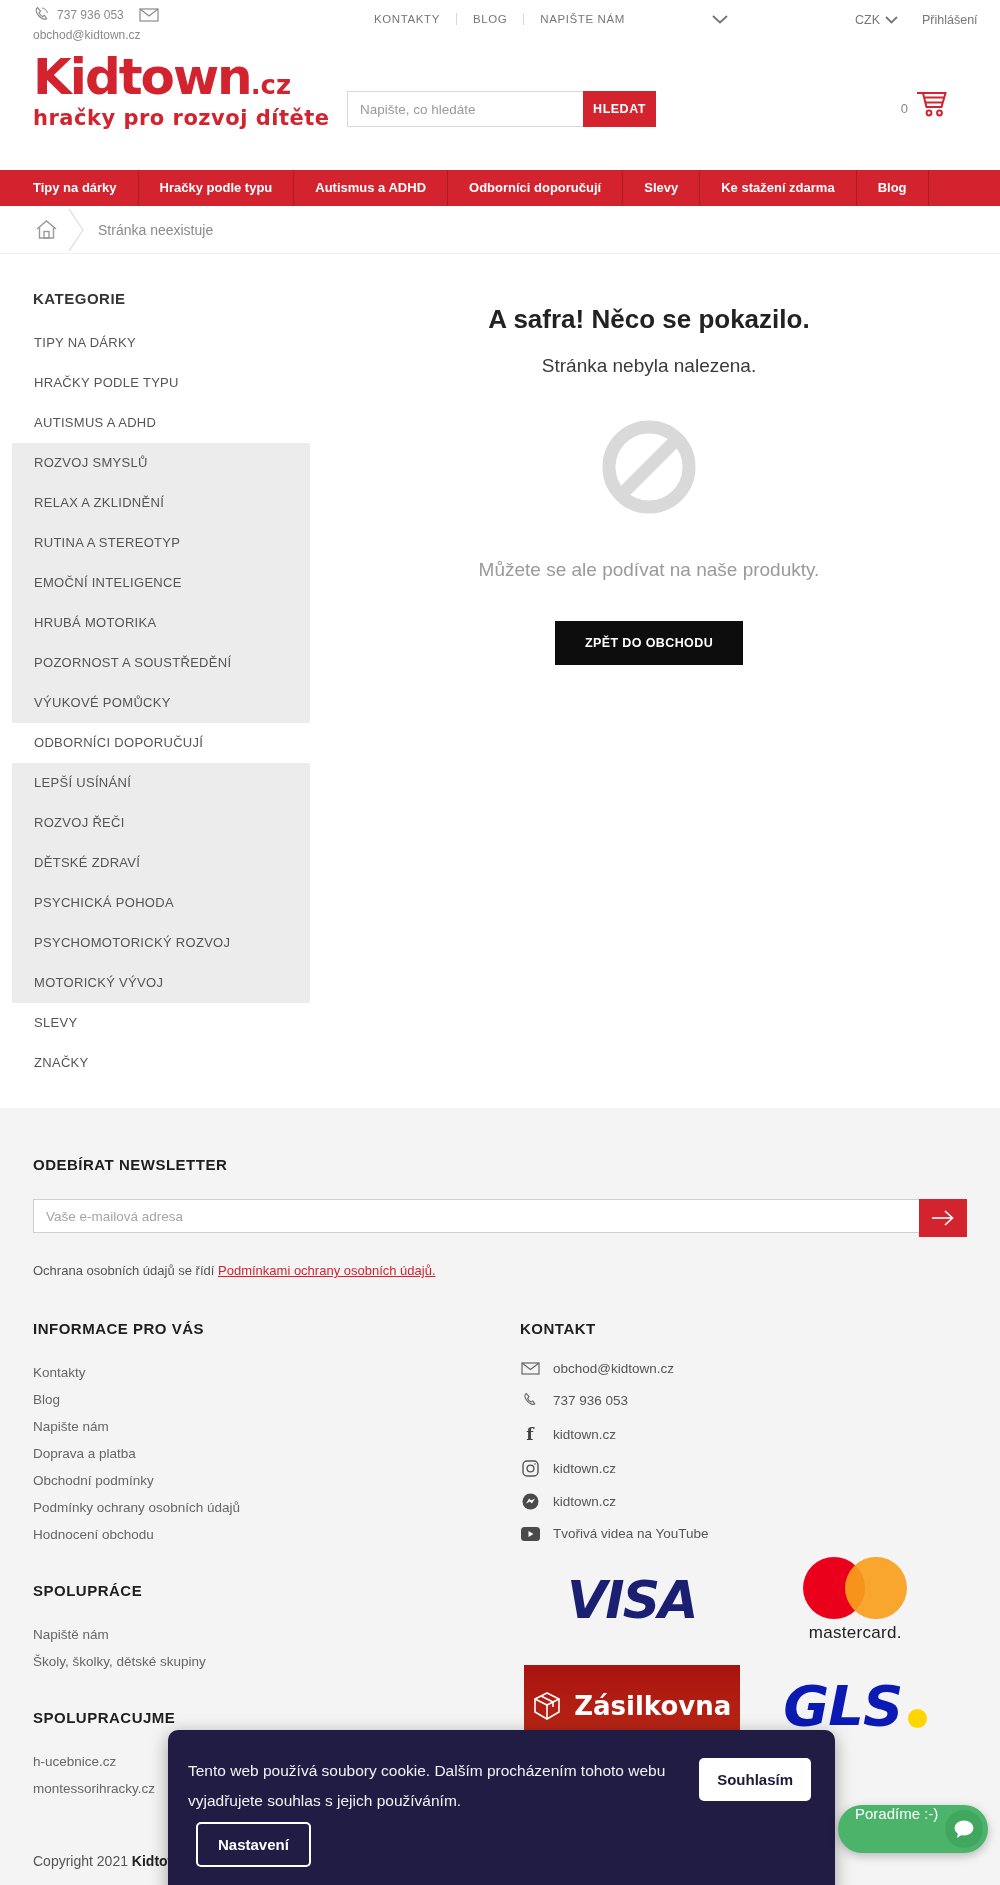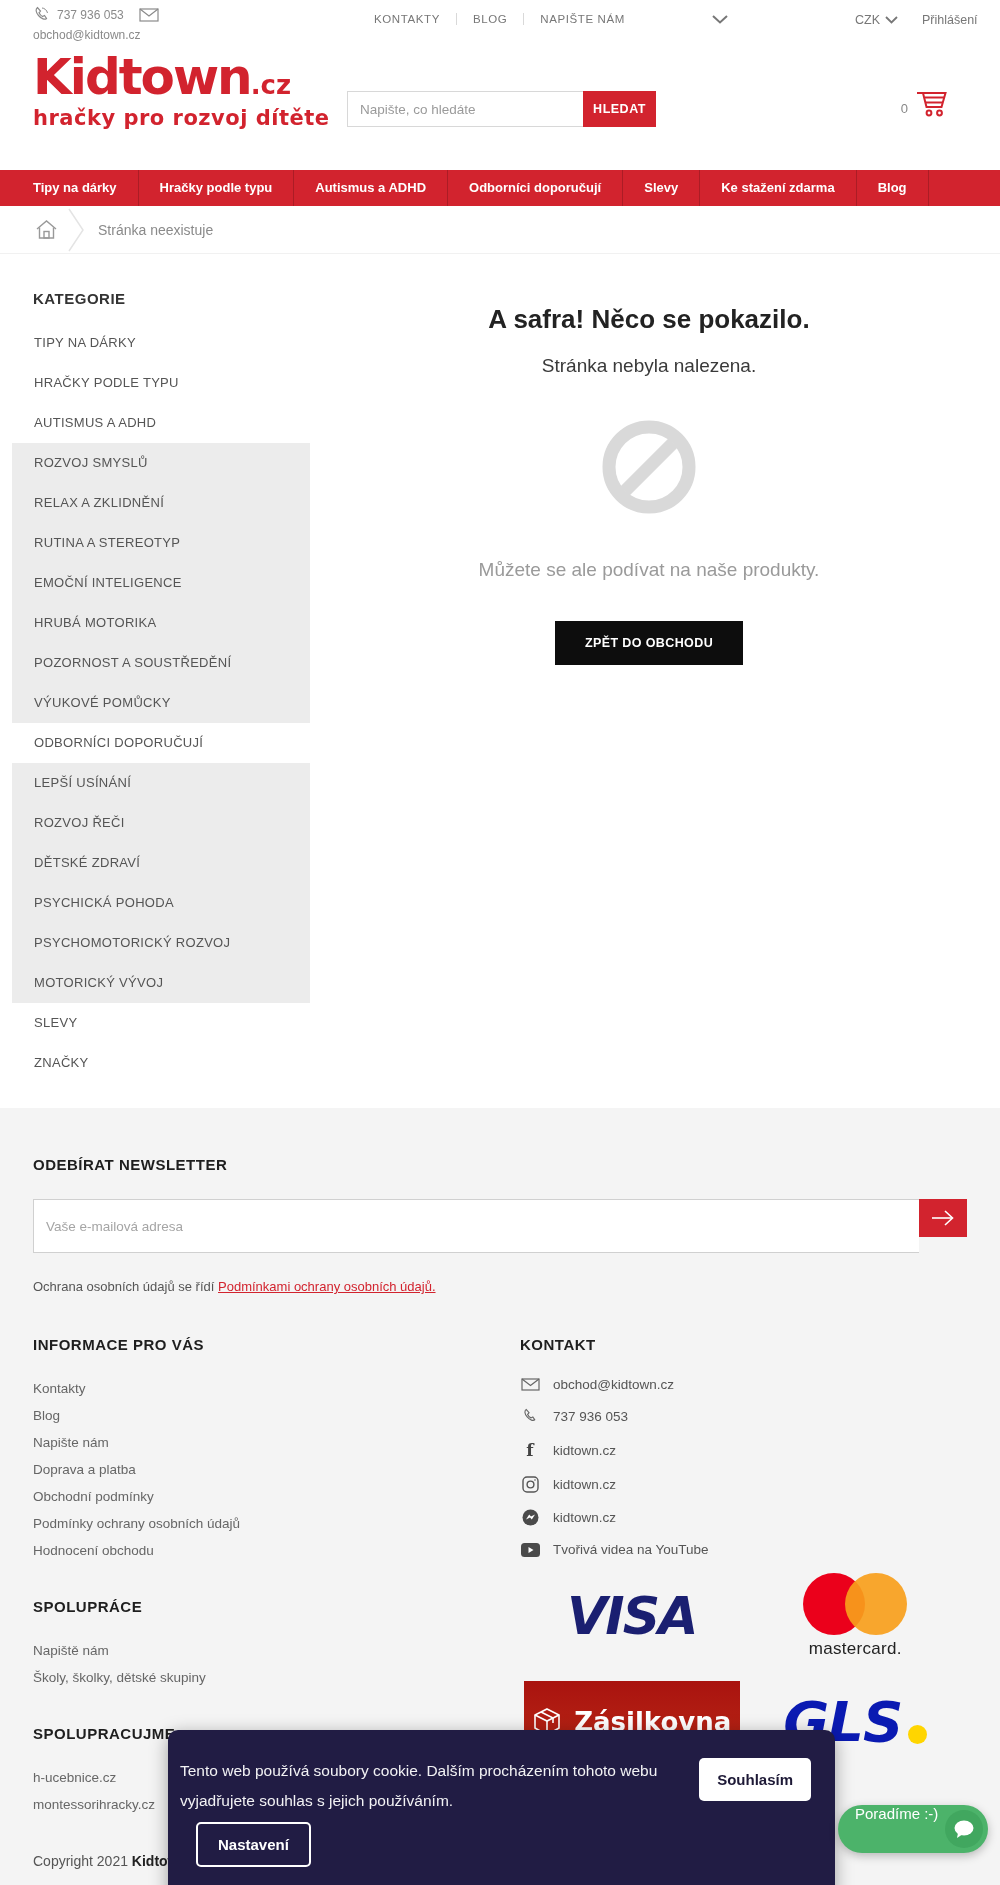--- a/index.html
+++ b/index.html
@@ -54,21 +54,21 @@
   .err-title { color:#222; font-size:26px; font-weight:700; }
   .err-sub { color:#3a3a3a; font-size:19px; margin-top:20px; }
   .ban-wrap { margin-top:42px; }
   .err-hint { color:#9a9a9a; font-size:19px; margin-top:44px; }
   .back-btn { margin-top:40px; background:#0d0d0d; color:#fff; border:none; font-size:12.5px; font-weight:700; letter-spacing:.4px; padding:15px 30px; cursor:pointer; font-family:"Liberation Sans",sans-serif; }
 
   
   .footer { position:absolute; left:0; top:1108px; width:1000px; height:777px; background:#f4f4f4; padding:48px 33px 0 33px; }
   .f-title { color:#1e1e1e; font-size:15px; font-weight:700; letter-spacing:.5px; }
   .nl-row { display:flex; margin-top:26px; }
-  .nl-row input { flex:1; height:54px; border:1px solid #d0d0d0; border-right:none; background:#fff; padding:0 12px; font-size:13.5px; color:#333; outline:none; font-family:"Liberation Sans",sans-serif; }
+  .nl-row input { flex:1; height:34px; border:1px solid #d0d0d0; border-right:none; background:#fff; padding:0 12px; font-size:13.5px; color:#333; outline:none; font-family:"Liberation Sans",sans-serif; }
   .nl-row input::placeholder { color:#a5a5a5; }
   .nl-btn { width:48px; height:38px; background:#d2232e; border:none; cursor:pointer; display:flex; align-items:center; justify-content:center; }
   .privacy { margin-top:26px; font-size:13px; color:#555; }
   .privacy a { color:#d2232e; text-decoration:underline; cursor:pointer; }
   .f-cols { display:grid; grid-template-columns:487px 1fr; margin-top:42px; }
   .f-links { list-style:none; margin-top:22px; }
   .f-links li { color:#666; font-size:13.5px; line-height:27px; cursor:pointer; }
   .c-list { margin-top:24px; }
   .c-row { display:flex; align-items:center; gap:13px; margin-bottom:16px; color:#555; font-size:13.5px; cursor:pointer; }
   .c-ic { width:20px; display:flex; justify-content:center; }
@@ -84,21 +84,21 @@
   .zas { width:216px; height:82px; background:linear-gradient(180deg,#a9130f,#bb2a16); display:flex; align-items:center; justify-content:center; gap:12px; }
   .zas span { color:#fff; font-size:26px; font-weight:700; font-family:"DejaVu Sans",sans-serif; }
   .gls { display:flex; align-items:flex-end; }
   .gls span { color:#0a1ab2; font-size:56px; font-weight:700; font-style:italic; font-family:"DejaVu Sans",sans-serif; letter-spacing:-1px; line-height:.9; }
   .gls-dot { width:19px; height:19px; border-radius:50%; background:#ffd500; margin:0 0 3px 6px; }
   .copyright { position:absolute; left:33px; bottom:16px; font-size:14px; color:#555; }
   .copyright b { color:#222; }
 
   
   .cookie { position:absolute; left:168px; top:1730px; width:667px; height:190px; background:#211c44; border-radius:10px; z-index:5; box-shadow:0 4px 18px rgba(0,0,0,.35); }
-  .ck-text { position:absolute; left:12px; top:26px; width:480px; color:#f2f2f4; font-size:15.5px; line-height:1.95; }
+  .ck-text { position:absolute; left:20px; top:26px; width:480px; color:#f2f2f4; font-size:15.5px; line-height:1.95; }
   .ck-accept { position:absolute; right:24px; top:28px; background:#fff; color:#1d1936; font-weight:700; font-size:15px; border:none; border-radius:5px; padding:13px 18px; cursor:pointer; font-family:"Liberation Sans",sans-serif; }
   .ck-settings { position:absolute; left:28px; top:92px; background:transparent; color:#fff; font-weight:700; font-size:15px; border:2px solid #fff; border-radius:5px; padding:12px 20px; cursor:pointer; font-family:"Liberation Sans",sans-serif; }
 
   
   .chat { position:absolute; left:838px; top:1805px; width:150px; height:48px; background:#4cb36a; border-radius:26px; display:flex; align-items:flex-start; z-index:6; box-shadow:0 3px 10px rgba(0,0,0,.25); cursor:pointer; }
   .chat-label { color:#fff; font-size:15px; margin-left:17px; }
   .chat-bubble { position:absolute; right:5px; top:5px; width:38px; height:38px; border-radius:50%; background:#41a75f; display:flex; align-items:center; justify-content:center; }
 
   svg { display:block; }
 </style>

